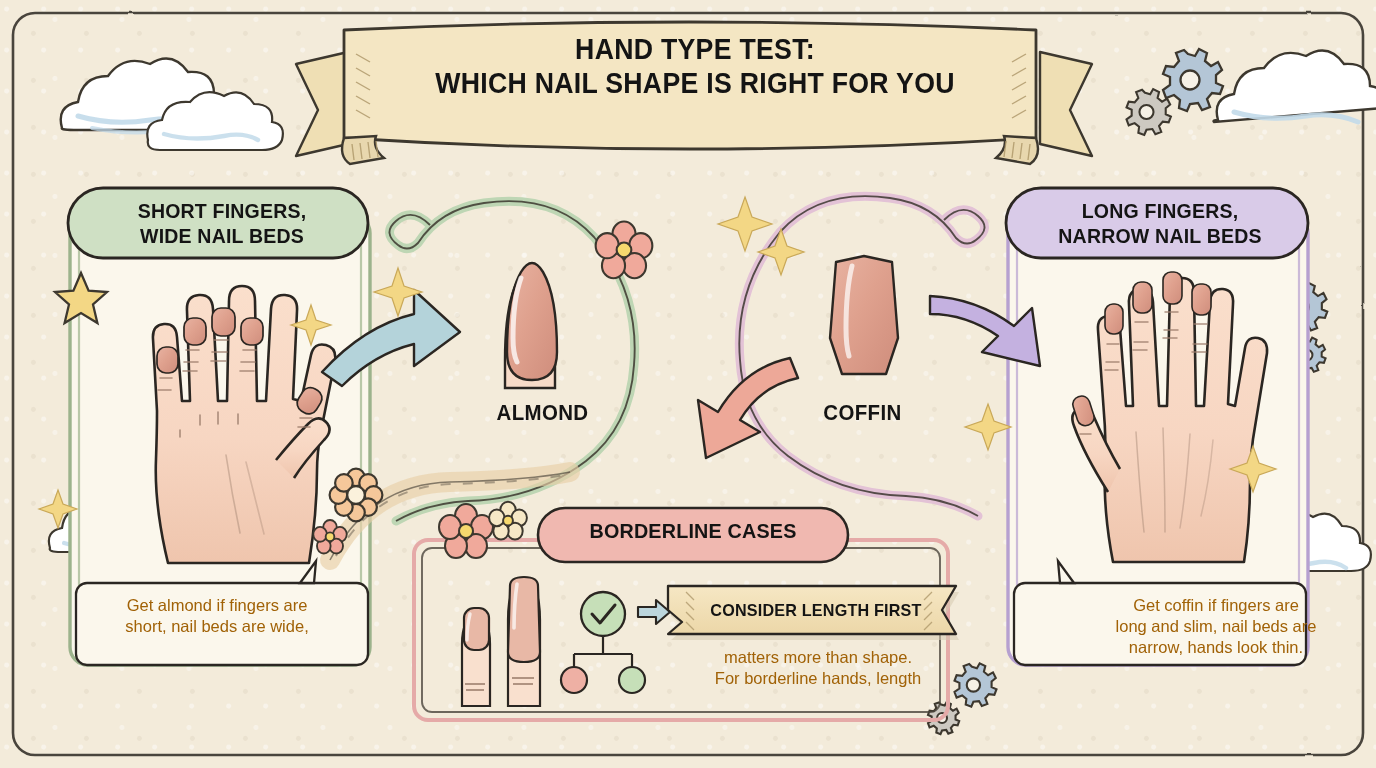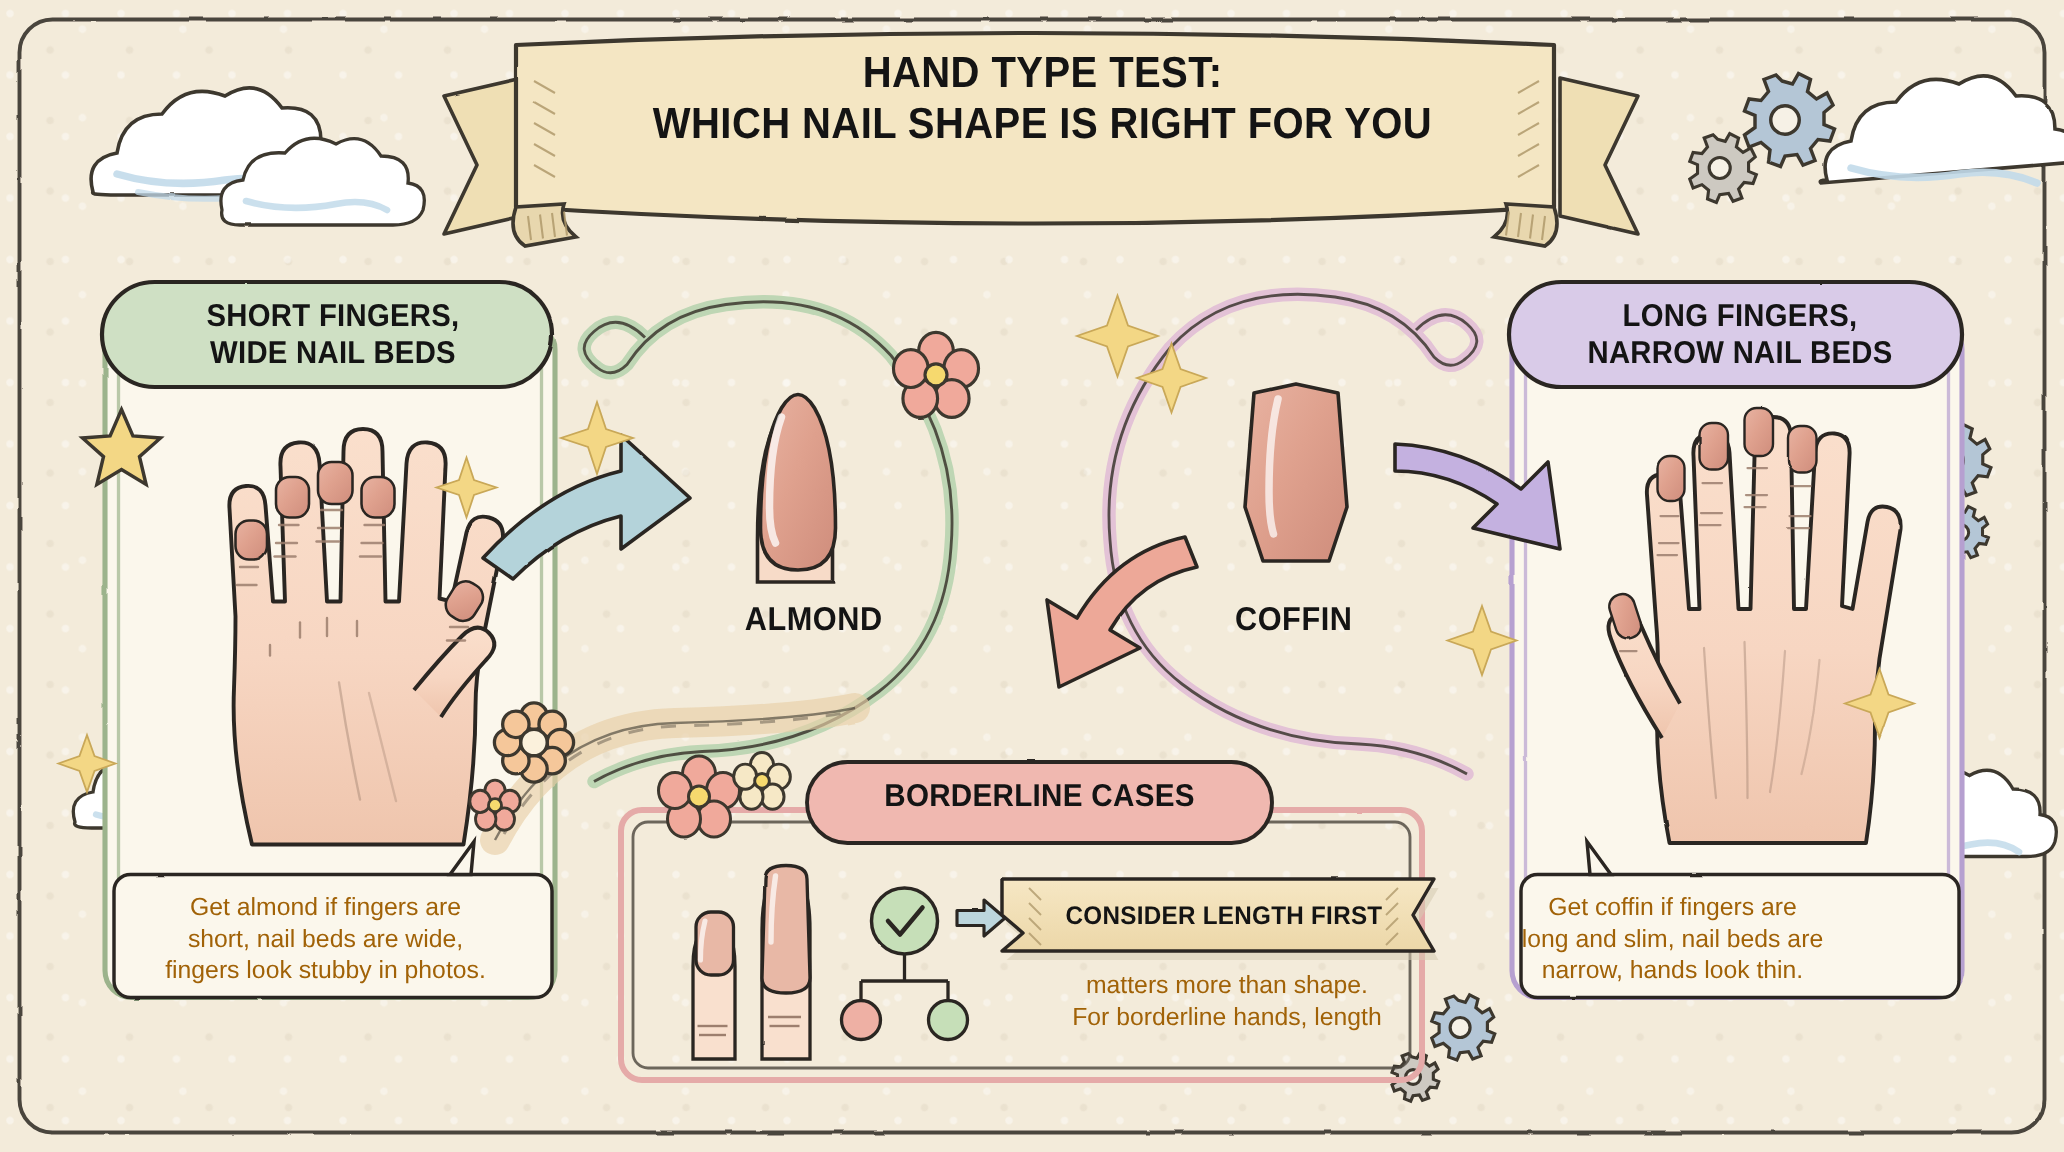--- a/index.html
+++ b/index.html
@@ -49,21 +49,21 @@
     font-size: 22px; font-weight: 700; letter-spacing: .4px;
     transform: scaleX(.93); text-transform: uppercase;
   }
   #label-almond { left: 455px; top: 400px; width: 175px; }
   #label-coffin { left: 775px; top: 400px; width: 175px; }
 
   .caption {
     font-size: 16.5px; line-height: 1.28; color: #a16207;
   }
   #cap-left  { left: 82px;  top: 595px; width: 270px; }
-  #cap-right { left: 979px; top: 595px; width: 272px; }
+  #cap-right { left: 1080px; top: 595px; width: 272px; }
 
   #bl-title {
     left: 548px; top: 519px; width: 290px;
     font-size: 21px; font-weight: 700; letter-spacing: .2px;
     transform: scaleX(.94); text-transform: uppercase;
   }
   #ribbon-label {
     left: 680px; top: 601px; width: 272px;
     font-size: 17px; font-weight: 700; letter-spacing: .2px;
     transform: scaleX(.95); text-transform: uppercase;
@@ -437,21 +437,20 @@
     <div>LONG FINGERS,</div>
     <div>NARROW NAIL BEDS</div>
   </div>
 
   <div class="txt shape-label" id="label-almond">ALMOND</div>
   <div class="txt shape-label" id="label-coffin">COFFIN</div>
 
   <div class="txt caption" id="cap-left">
     <div>Get almond if fingers are</div>
     <div>short, nail beds are wide,</div>
-    <div>fingers look stubby in photos.</div>
   </div>
 
   <div class="txt caption" id="cap-right">
     <div>Get coffin if fingers are</div>
     <div>long and slim, nail beds are</div>
     <div>narrow, hands look thin.</div>
   </div>
 
   <div class="txt" id="bl-title">BORDERLINE CASES</div>
   <div class="txt" id="ribbon-label">CONSIDER LENGTH FIRST</div>

